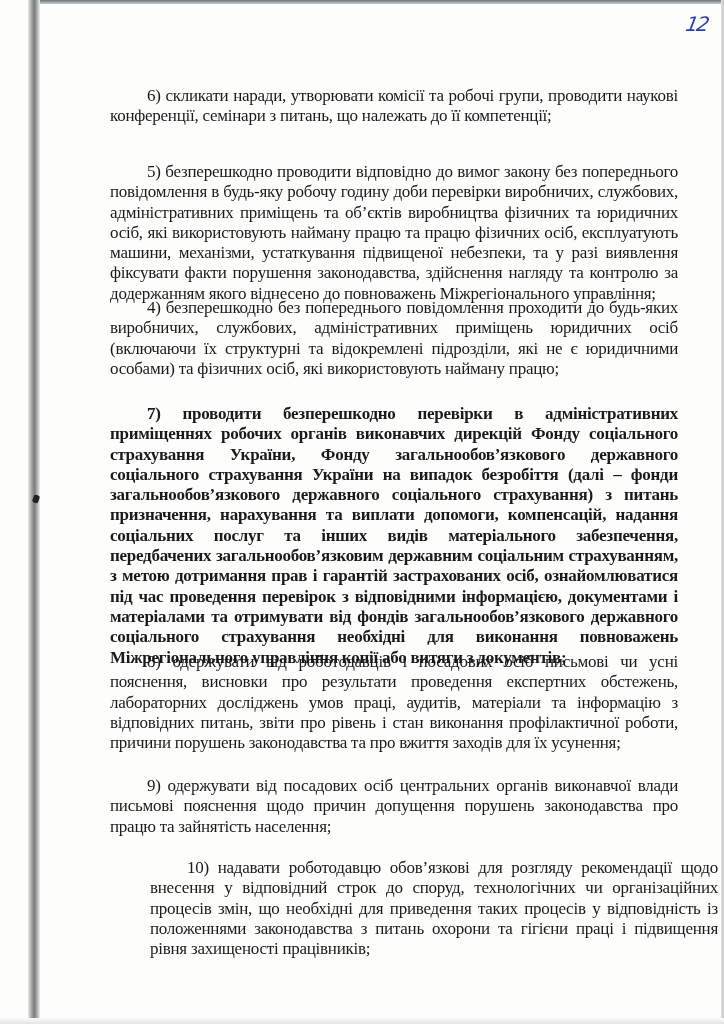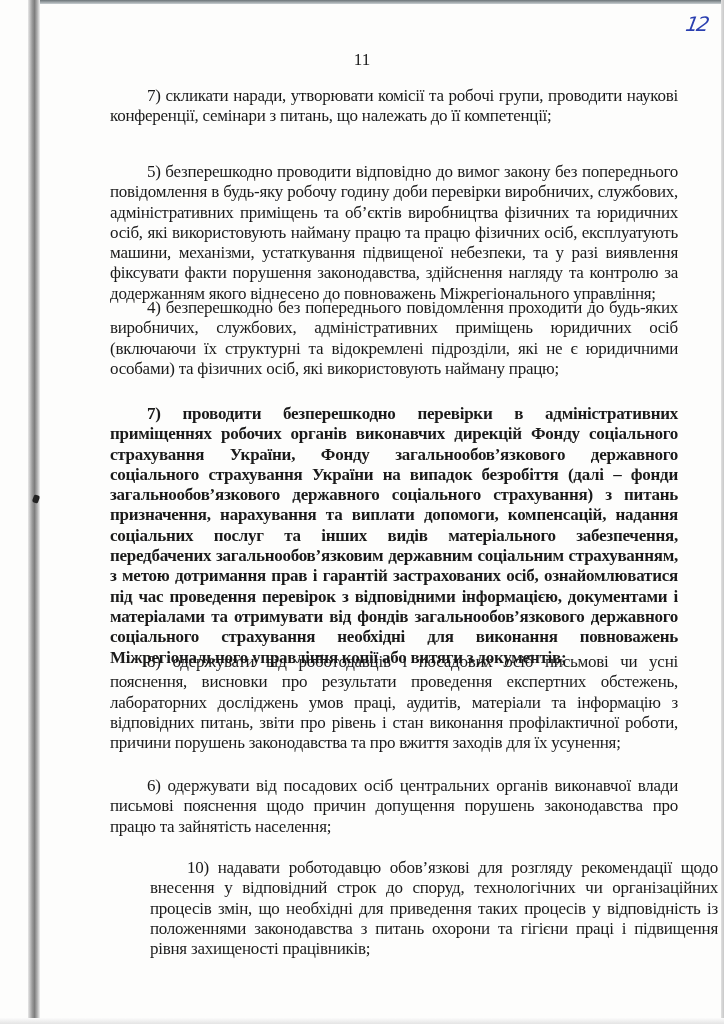--- a/index.html
+++ b/index.html
@@ -66,24 +66,23 @@
 <body>
 
 <div class="page">
   <div class="top-edge"></div>
   <div class="binding"></div>
   <div class="binding-notch"></div>
   <div class="right-edge"></div>
   <div class="bottom-edge"></div>
 
   <div class="handwritten">12</div>
-  <div class="page-number">11</div>
 
   <div class="content">
-    <p class="para p4">7) скликати наради, утворювати комісії та робочі групи, проводити наукові конференції, семінари з питань, що належать до її компетенції;</p>
+    <p class="para p4">6) скликати наради, утворювати комісії та робочі групи, проводити наукові конференції, семінари з питань, що належать до її компетенції;</p>
     <p class="para p5">5) безперешкодно проводити відповідно до вимог закону без попереднього повідомлення в будь-яку робочу годину доби перевірки виробничих, службових, адміністративних приміщень та об’єктів виробництва фізичних та юридичних осіб, які використовують найману працю та працю фізичних осіб, експлуатують машини, механізми, устаткування підвищеної небезпеки, та у разі виявлення фіксувати факти порушення законодавства, здійснення нагляду та контролю за додержанням якого віднесено до повноважень Міжрегіонального управління;</p>
     <p class="para p6">4) безперешкодно без попереднього повідомлення проходити до будь-яких виробничих, службових, адміністративних приміщень юридичних осіб (включаючи їх структурні та відокремлені підрозділи, які не є юридичними особами) та фізичних осіб, які використовують найману працю;</p>
     <p class="para p7">7) проводити безперешкодно перевірки в адміністративних приміщеннях робочих органів виконавчих дирекцій Фонду соціального страхування України, Фонду загальнообов’язкового державного соціального страхування України на випадок безробіття (далі – фонди загальнообов’язкового державного соціального страхування) з питань призначення, нарахування та виплати допомоги, компенсацій, надання соціальних послуг та інших видів матеріального забезпечення, передбачених загальнообов’язковим державним соціальним страхуванням, з метою дотримання прав і гарантій застрахованих осіб, ознайомлюватися під час проведення перевірок з відповідними інформацією, документами і матеріалами та отримувати від фондів загальнообов’язкового державного соціального страхування необхідні для виконання повноважень Міжрегіонального управління копії або витяги з документів;</p>
     <p class="para p8">8) одержувати від роботодавців і посадових осіб письмові чи усні пояснення, висновки про результати проведення експертних обстежень, лабораторних досліджень умов праці, аудитів, матеріали та інформацію з відповідних питань, звіти про рівень і стан виконання профілактичної роботи, причини порушень законодавства та про вжиття заходів для їх усунення;</p>
-    <p class="para p9">6) одержувати від посадових осіб центральних органів виконавчої влади письмові пояснення щодо причин допущення порушень законодавства про працю та зайнятість населення;</p>
+    <p class="para p9">9) одержувати від посадових осіб центральних органів виконавчої влади письмові пояснення щодо причин допущення порушень законодавства про працю та зайнятість населення;</p>
     <p class="para p10">10) надавати роботодавцю обов’язкові для розгляду рекомендації щодо внесення у відповідний строк до споруд, технологічних чи організаційних процесів змін, що необхідні для приведення таких процесів у відповідність із положеннями законодавства з питань охорони та гігієни праці і підвищення рівня захищеності працівників;</p>
   </div>
 </div>
 
 </body></html>

